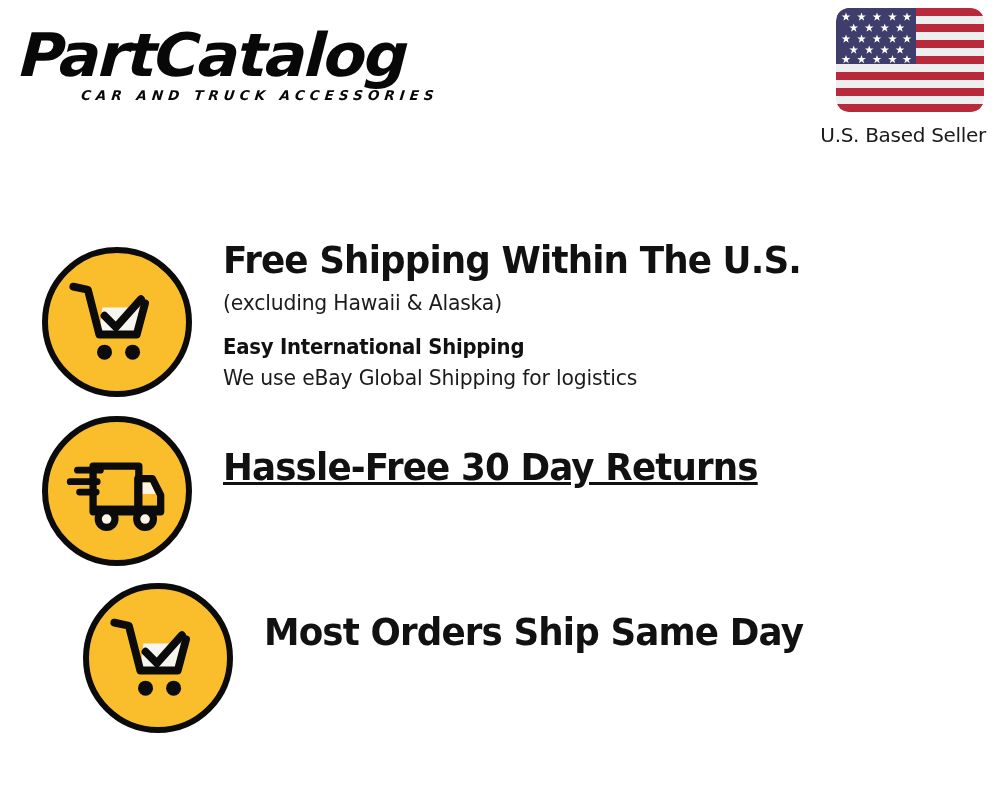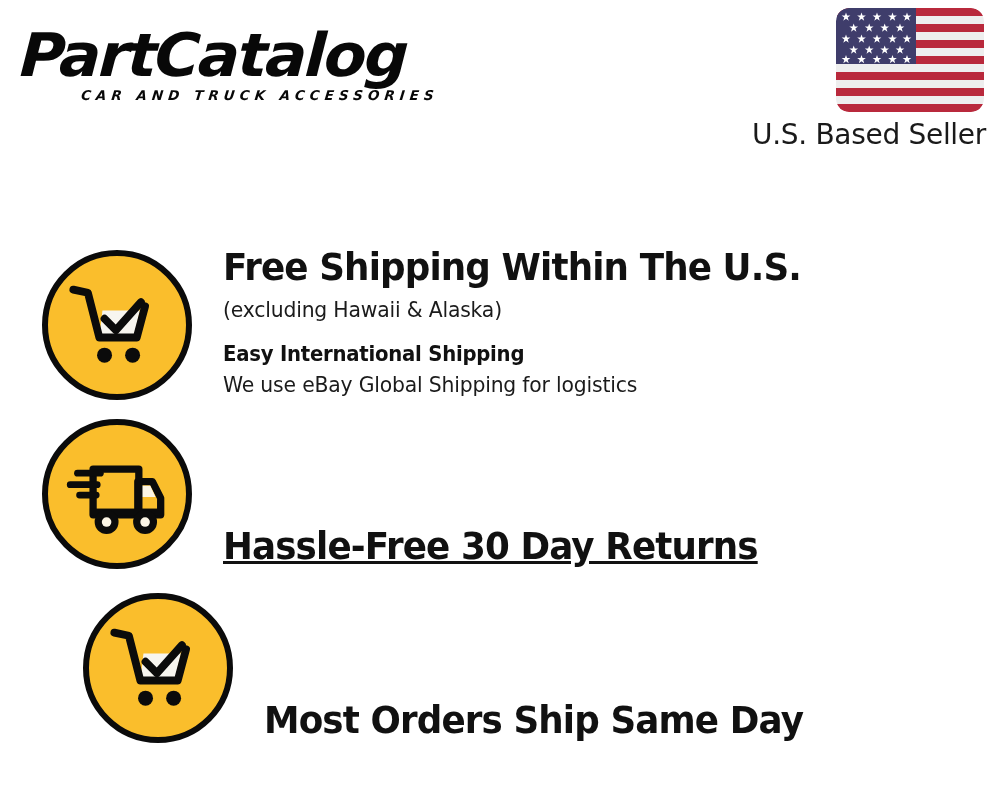--- a/index.html
+++ b/index.html
@@ -77,41 +77,41 @@
   #flag-icon {
     display: block;
     width: 148px;
     height: 104px;
     border-radius: 13px;
     overflow: hidden;
   }
   #seller-caption {
     font-family: "DejaVu Sans", sans-serif;
     font-weight: 400;
-    font-size: 28px;
+    font-size: 20px;
     line-height: 34px;
     letter-spacing: -0.3px;
     color: #1a1a1a;
     margin-top: 6px;
     white-space: nowrap;
   }
 
   
   #feature-list {
     position: absolute;
     left: 0;
     top: 225px;
     width: 1000px;
   }
   .feature-row {
     position: absolute;
     left: 0;
     width: 1000px;
     display: flex;
-    align-items: flex-end;
+    align-items: flex-start;
   }
   #feature-row-0 { top: 0px;   height: 175px; }
   #feature-row-1 { top: 172px; height: 172px; text-decoration: underline; }
   #feature-row-2 { top: 343px; height: 175px; padding-left: 41px; }
 
   .feature-icon-badge {
     position: relative;
     flex: 0 0 auto;
     width: 150px;
     height: 150px;

